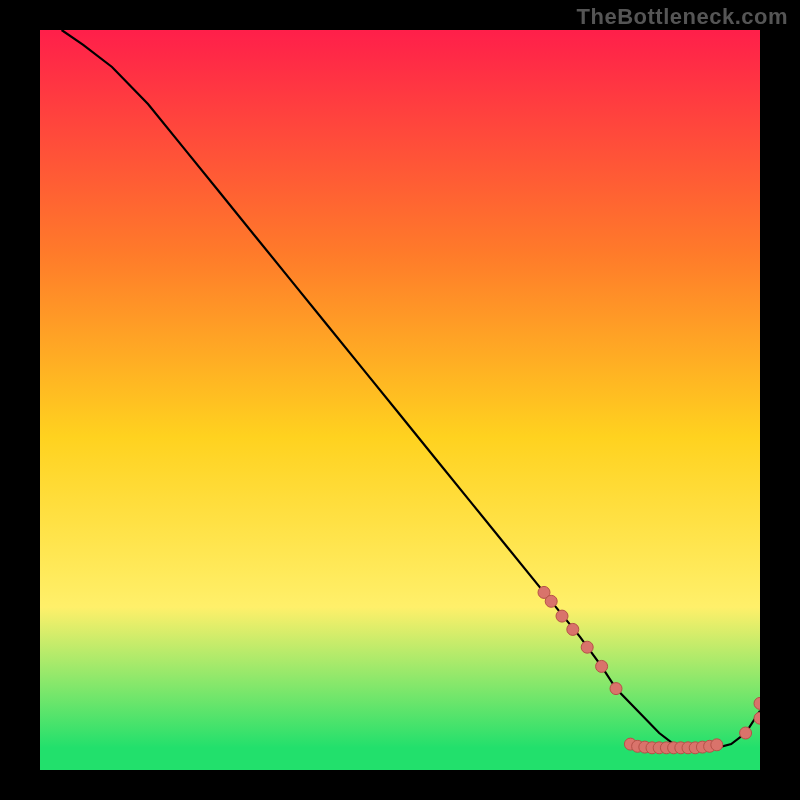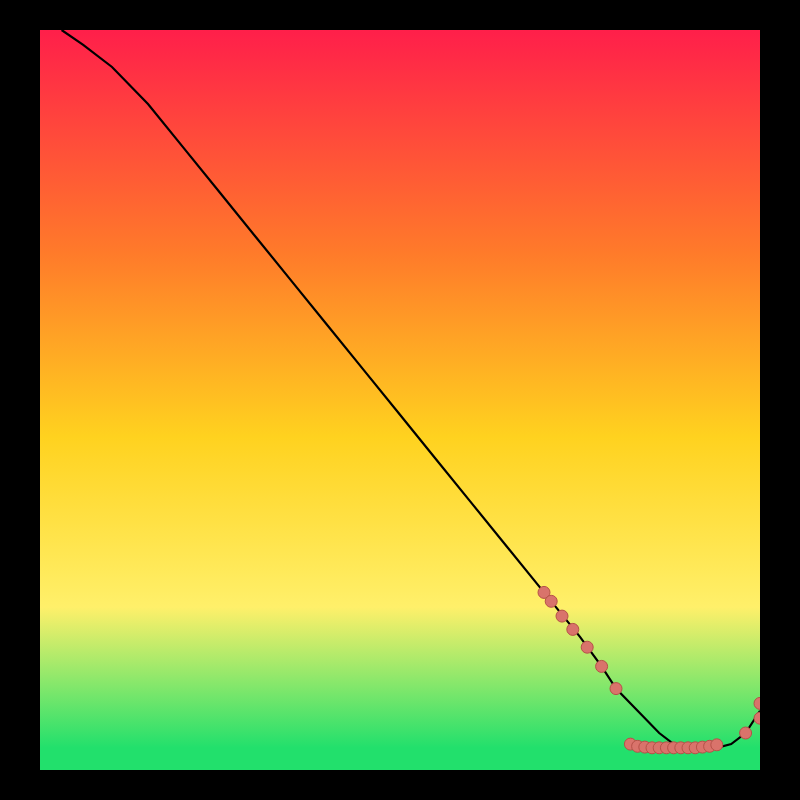--- a/index.html
+++ b/index.html
@@ -35,20 +35,21 @@
     height: 740px;
   }
   svg {
     display: block;
   }
 </style>
 </head>
 <body>
 <div class="outer">
 
+  <div class="watermark">TheBottleneck.com</div>
 
   <div class="plot-wrap">
     <svg id="chart-svg" width="720" height="740" viewBox="0 0 720 740">
       <defs>
         <linearGradient id="bgGrad" x1="0" y1="0" x2="0" y2="1">
           <stop id="g0" offset="0%" stop-color="#ff1f4a"></stop>
           <stop id="g1" offset="30%" stop-color="#ff7a2a"></stop>
           <stop id="g2" offset="55%" stop-color="#ffd21f"></stop>
           <stop id="g3" offset="78%" stop-color="#fff06a"></stop>
           <stop id="g4" offset="97%" stop-color="#22e06c"></stop>

